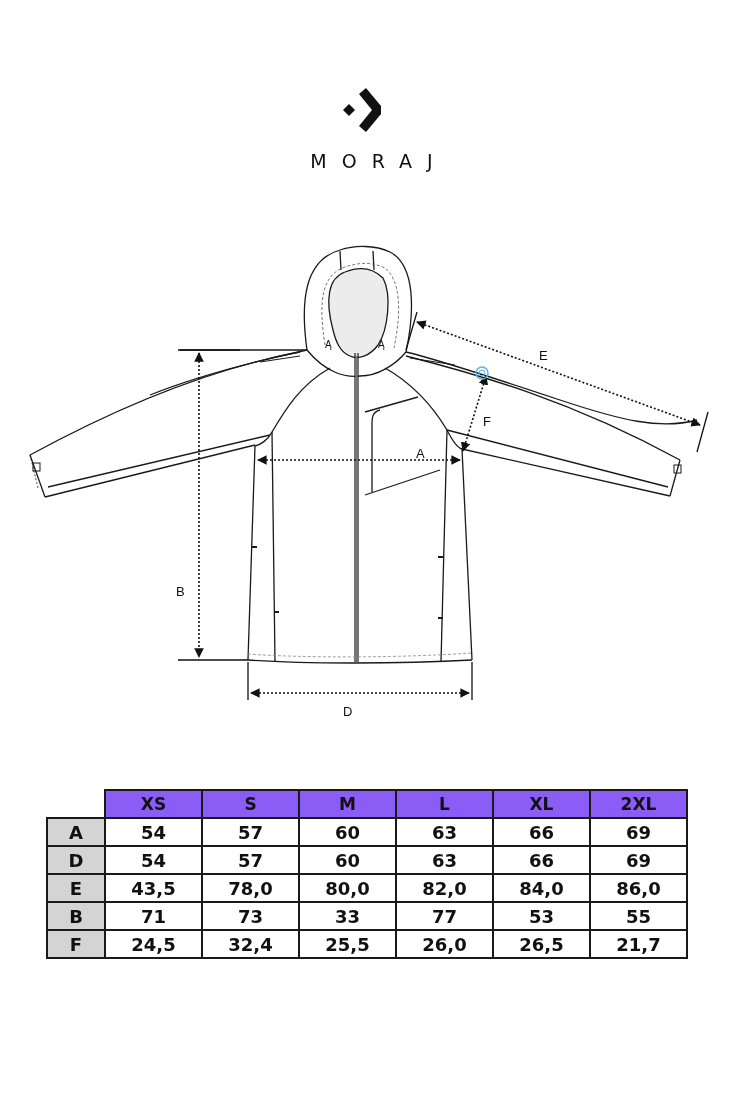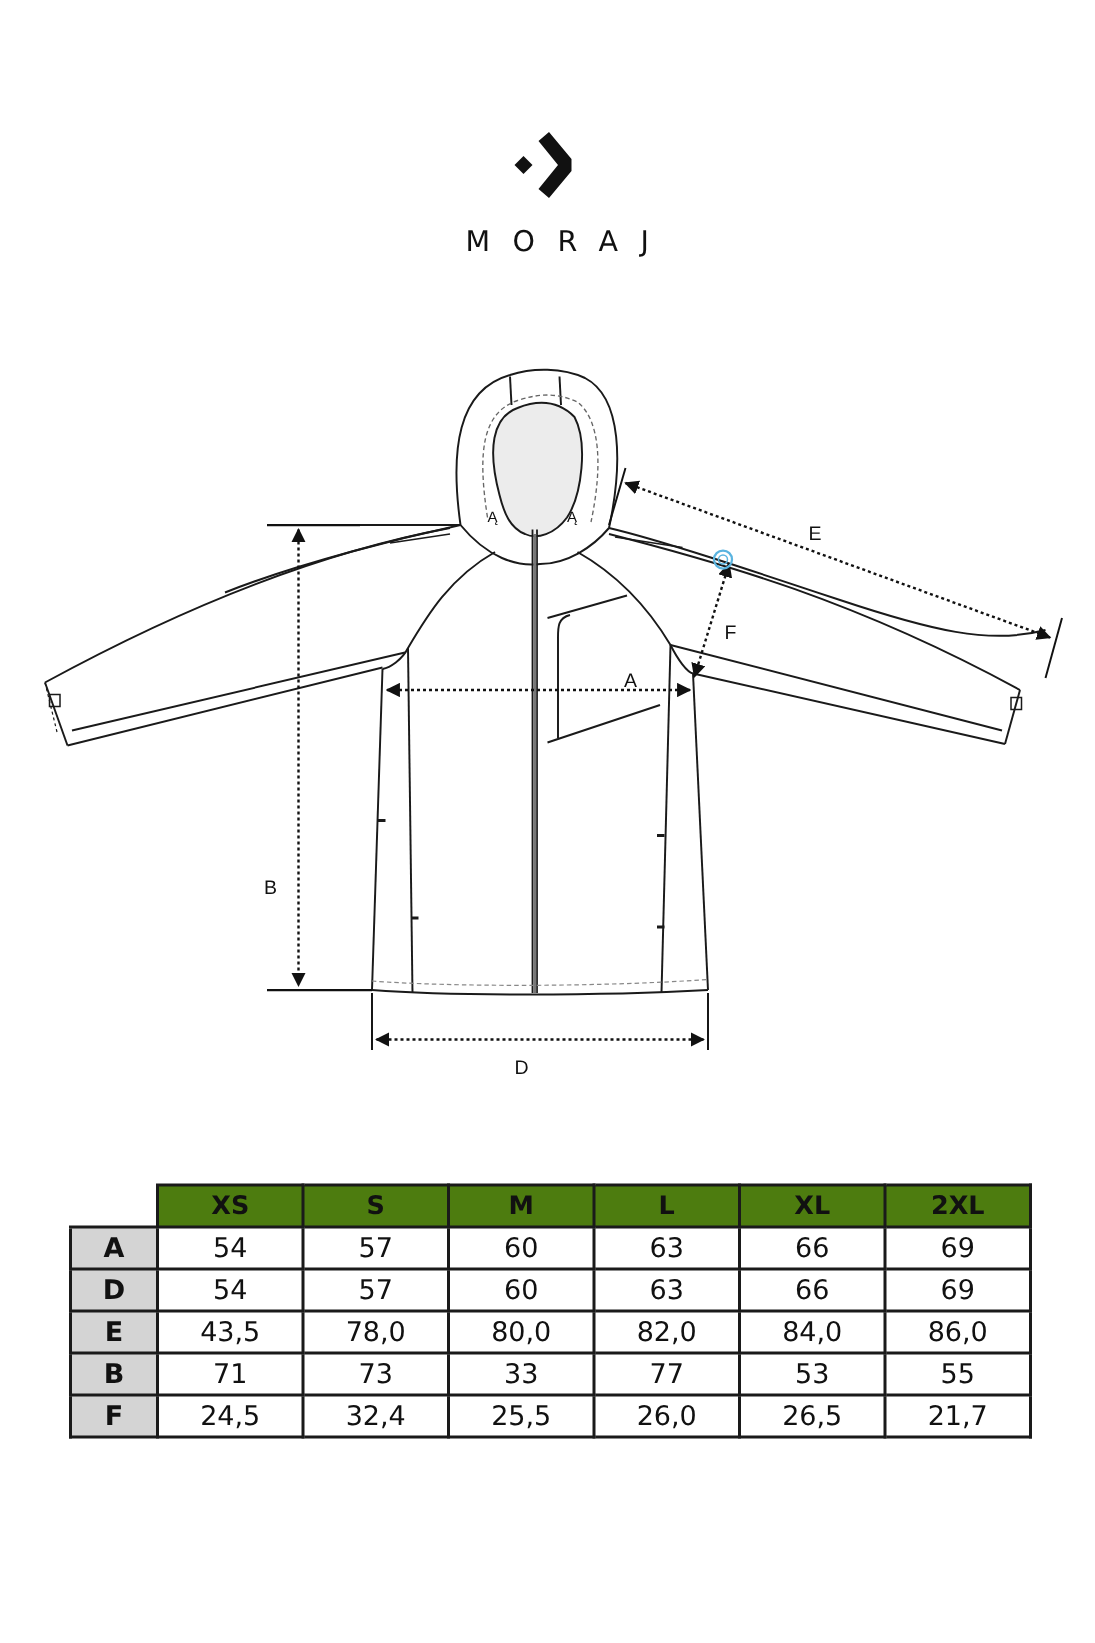--- a/index.html
+++ b/index.html
@@ -4,25 +4,25 @@
 <style>
   html, body { margin: 0; padding: 0; background: #ffffff; }
   body { width: 730px; height: 1095px; position: relative; overflow: hidden; font-family: "Liberation Sans", sans-serif; }
   .logo { position: absolute; left: 0; top: 88px; width: 730px; text-align: center; }
   .logo-mark { display: block; margin: 0 auto; }
   .brand { position: absolute; left: 0; top: 150px; width: 730px; text-align: center; font-family: "DejaVu Sans", sans-serif; font-size: 19px; letter-spacing: 15px; padding-left: 14px; color: #111; font-weight: normal; }
   .diagram { position: absolute; left: 0; top: 0; }
   .dim-label { font-family: "Liberation Sans", sans-serif; font-size: 13px; fill: #111; }
   table.sizes { position: absolute; left: 46px; top: 789px; border-collapse: collapse; font-family: "DejaVu Sans", sans-serif; }
   table.sizes td, table.sizes th { border: 2px solid #1a1a1a; height: 26px; padding: 0; text-align: center; font-size: 18px; color: #111; }
-  table.sizes th { background: #4d7c0f; font-weight: bold; font-size: 17px; }
+  table.sizes th { background: #8b5cf6; font-weight: bold; font-size: 17px; }
   table.sizes th.corner { background: #ffffff; border: none; border-bottom: 2px solid #1a1a1a; border-right: 2px solid #1a1a1a; }
   table.sizes td.rowhead { background: #d4d4d4; font-weight: bold; width: 56px; }
   table.sizes td.val, table.sizes th.col { width: 95px; }
-  table.sizes td.val { font-weight: normal; }
+  table.sizes td.val { font-weight: bold; }
 </style>
 </head>
 <body>
 
 <div class="logo">
   <svg class="logo-mark" width="60" height="44" viewBox="0 0 60 44">
     <polygon points="8,22 14,16 20,22 14,28" fill="#111"></polygon>
     <polygon points="24,6 31,0 46,18 46,26 31,44 24,38 37,22" fill="#111"></polygon>
   </svg>
 </div>

